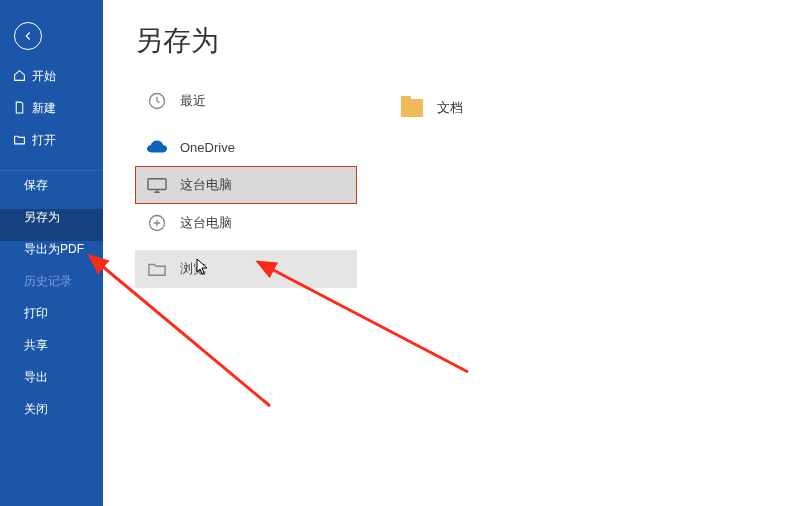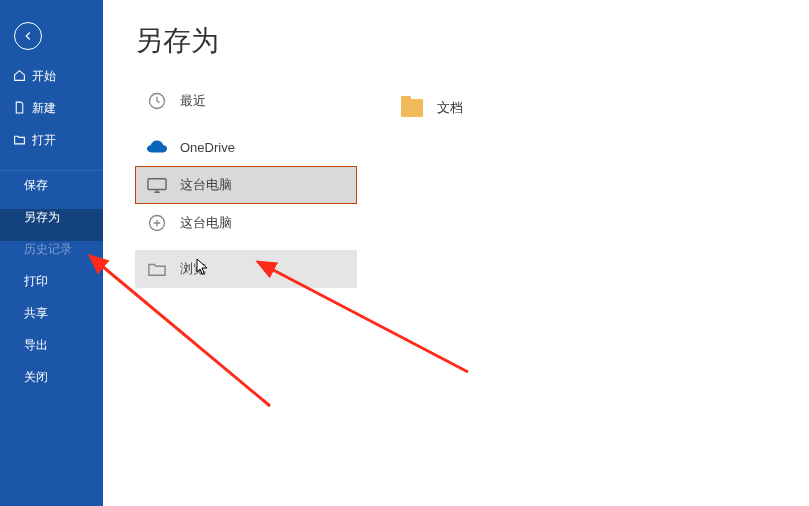--- a/index.html
+++ b/index.html
@@ -107,20 +107,23 @@
       <span>打开</span>
     </div>
   </div>
   <div class="nav-sep"></div>
   <div class="nav-group-bottom">
     <div class="nav-item">
         <span>保存</span>
       </div>
     <div class="nav-item selected">
         <span>另存为</span>
+      </div>
+    <div class="nav-item">
+        <span>导出为PDF</span>
       </div>
     <div class="nav-item disabled">
         <span>历史记录</span>
       </div>
     <div class="nav-item">
         <span>打印</span>
       </div>
     <div class="nav-item">
         <span>共享</span>
       </div>

